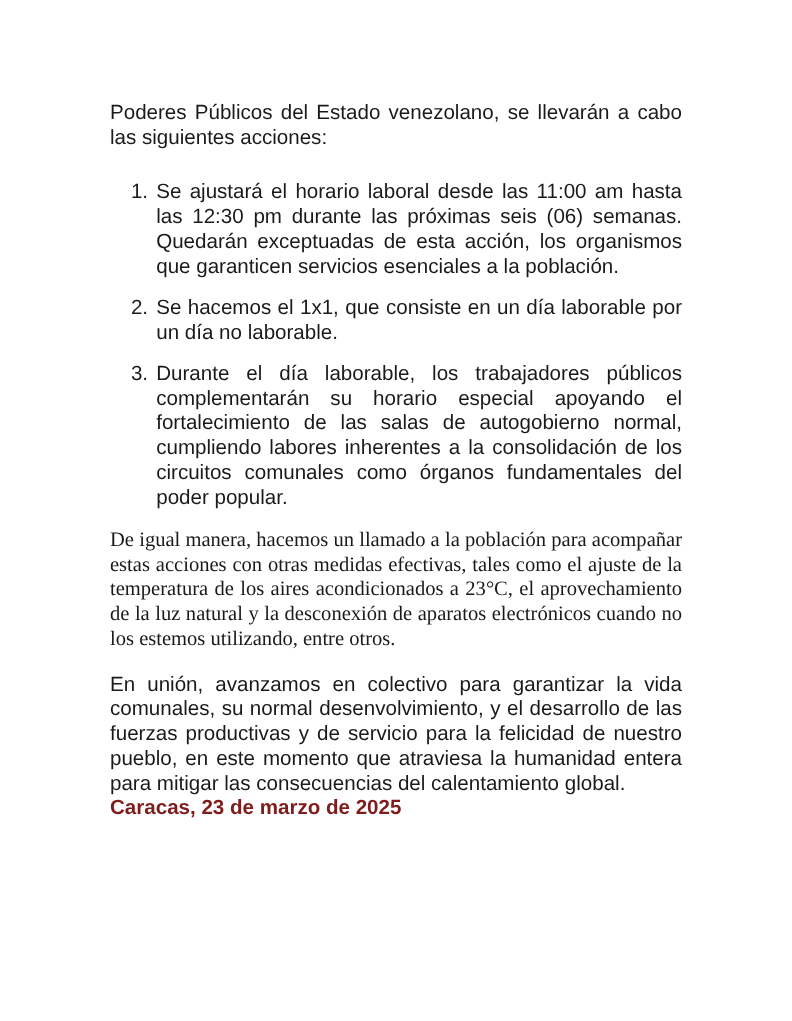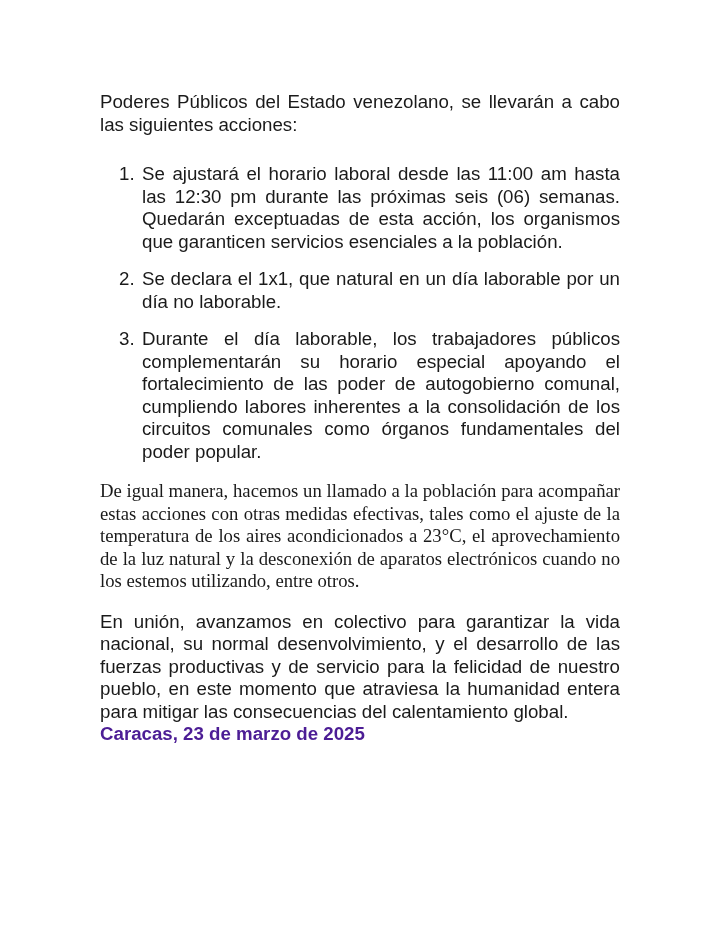--- a/index.html
+++ b/index.html
@@ -54,48 +54,48 @@
     margin-bottom: 18px !important;
     font-family: Liberation Serif, serif;
   }
   .para-union {
     margin-bottom: 0 !important;
   }
   .dateline {
     margin-top: 59px;
     text-align: right;
     font-weight: bold;
-    color: #4c1d95;
+    color: #7f1d1d;
   }
 </style>
 </head>
 <body>
 
 <div class="doc">
 
   <p class="intro">Poderes Públicos del Estado venezolano, se llevarán a cabo las siguientes acciones:</p>
 
   <div class="numbered-list">
 
     <div class="list-item">
       <span class="list-num">1.</span>
       <span class="list-text">Se ajustará el horario laboral desde las 11:00 am hasta las 12:30 pm durante las próximas seis (06) semanas. Quedarán exceptuadas de esta acción, los organismos que garanticen servicios esenciales a la población.</span>
     </div>
 
     <div class="list-item">
       <span class="list-num">2.</span>
-      <span class="list-text">Se declara el 1x1, que natural en un día laborable por un día no laborable.</span>
+      <span class="list-text">Se hacemos el 1x1, que consiste en un día laborable por un día no laborable.</span>
     </div>
 
     <div class="list-item">
       <span class="list-num">3.</span>
-      <span class="list-text">Durante el día laborable, los trabajadores públicos complementarán su horario especial apoyando el fortalecimiento de las poder de autogobierno comunal, cumpliendo labores inherentes a la consolidación de los circuitos comunales como órganos fundamentales del poder popular.</span>
+      <span class="list-text">Durante el día laborable, los trabajadores públicos complementarán su horario especial apoyando el fortalecimiento de las salas de autogobierno normal, cumpliendo labores inherentes a la consolidación de los circuitos comunales como órganos fundamentales del poder popular.</span>
     </div>
 
   </div>
 
   <p class="para-call">De igual manera, hacemos un llamado a la población para acompañar estas acciones con otras medidas efectivas, tales como el ajuste de la temperatura de los aires acondicionados a 23°C, el aprovechamiento de la luz natural y la desconexión de aparatos electrónicos cuando no los estemos utilizando, entre otros.</p>
 
-  <p class="para-union">En unión, avanzamos en colectivo para garantizar la vida nacional, su normal desenvolvimiento, y el desarrollo de las fuerzas productivas y de servicio para la felicidad de nuestro pueblo, en este momento que atraviesa la humanidad entera para mitigar las consecuencias del calentamiento global.</p>
+  <p class="para-union">En unión, avanzamos en colectivo para garantizar la vida comunales, su normal desenvolvimiento, y el desarrollo de las fuerzas productivas y de servicio para la felicidad de nuestro pueblo, en este momento que atraviesa la humanidad entera para mitigar las consecuencias del calentamiento global.</p>
 
   <p class="dateline">Caracas, 23 de marzo de 2025</p>
 
 </div>
 
 </body></html>

